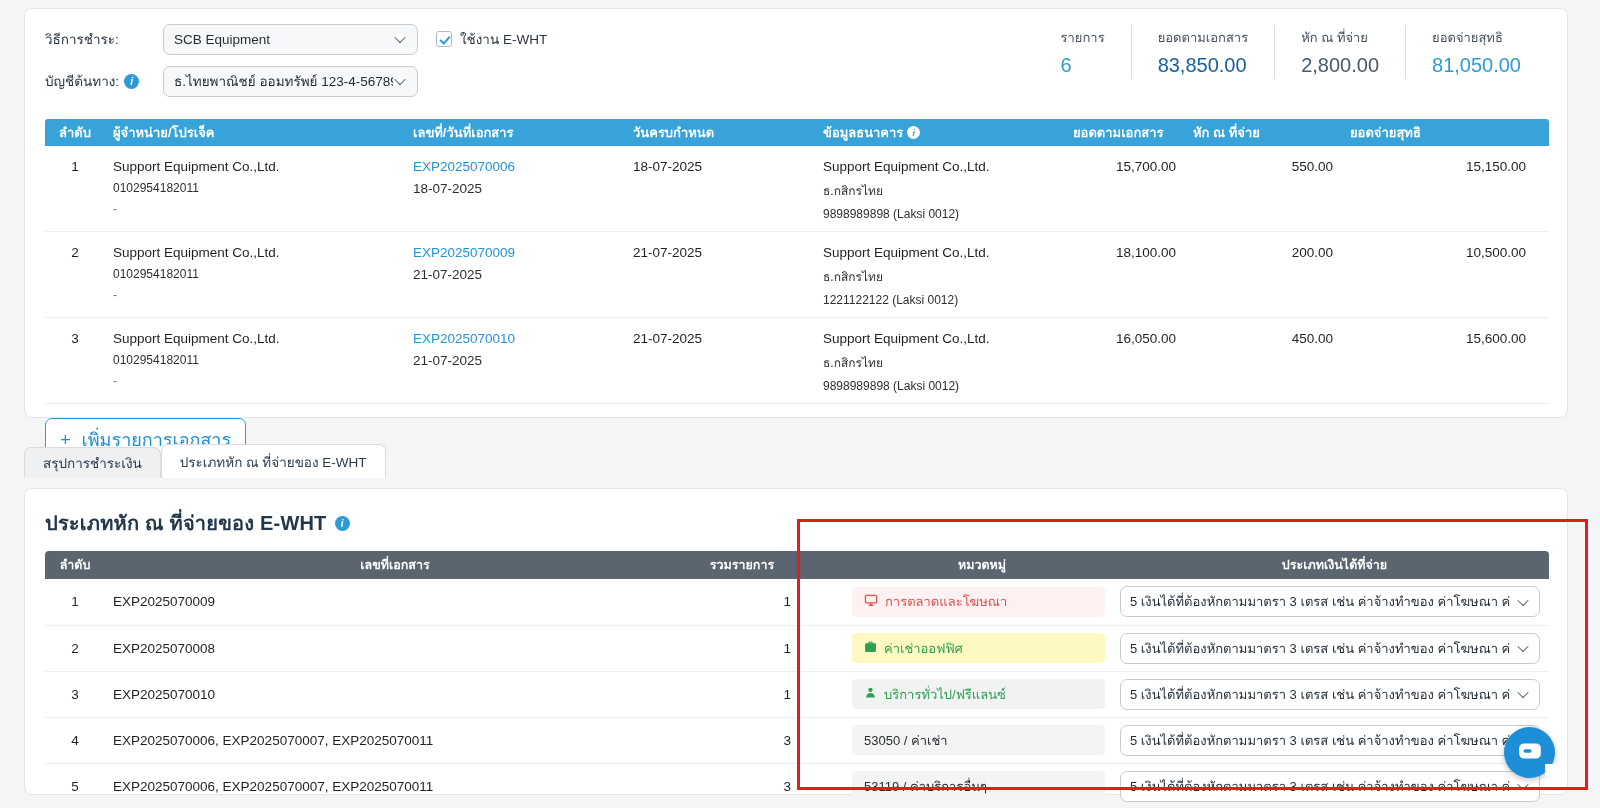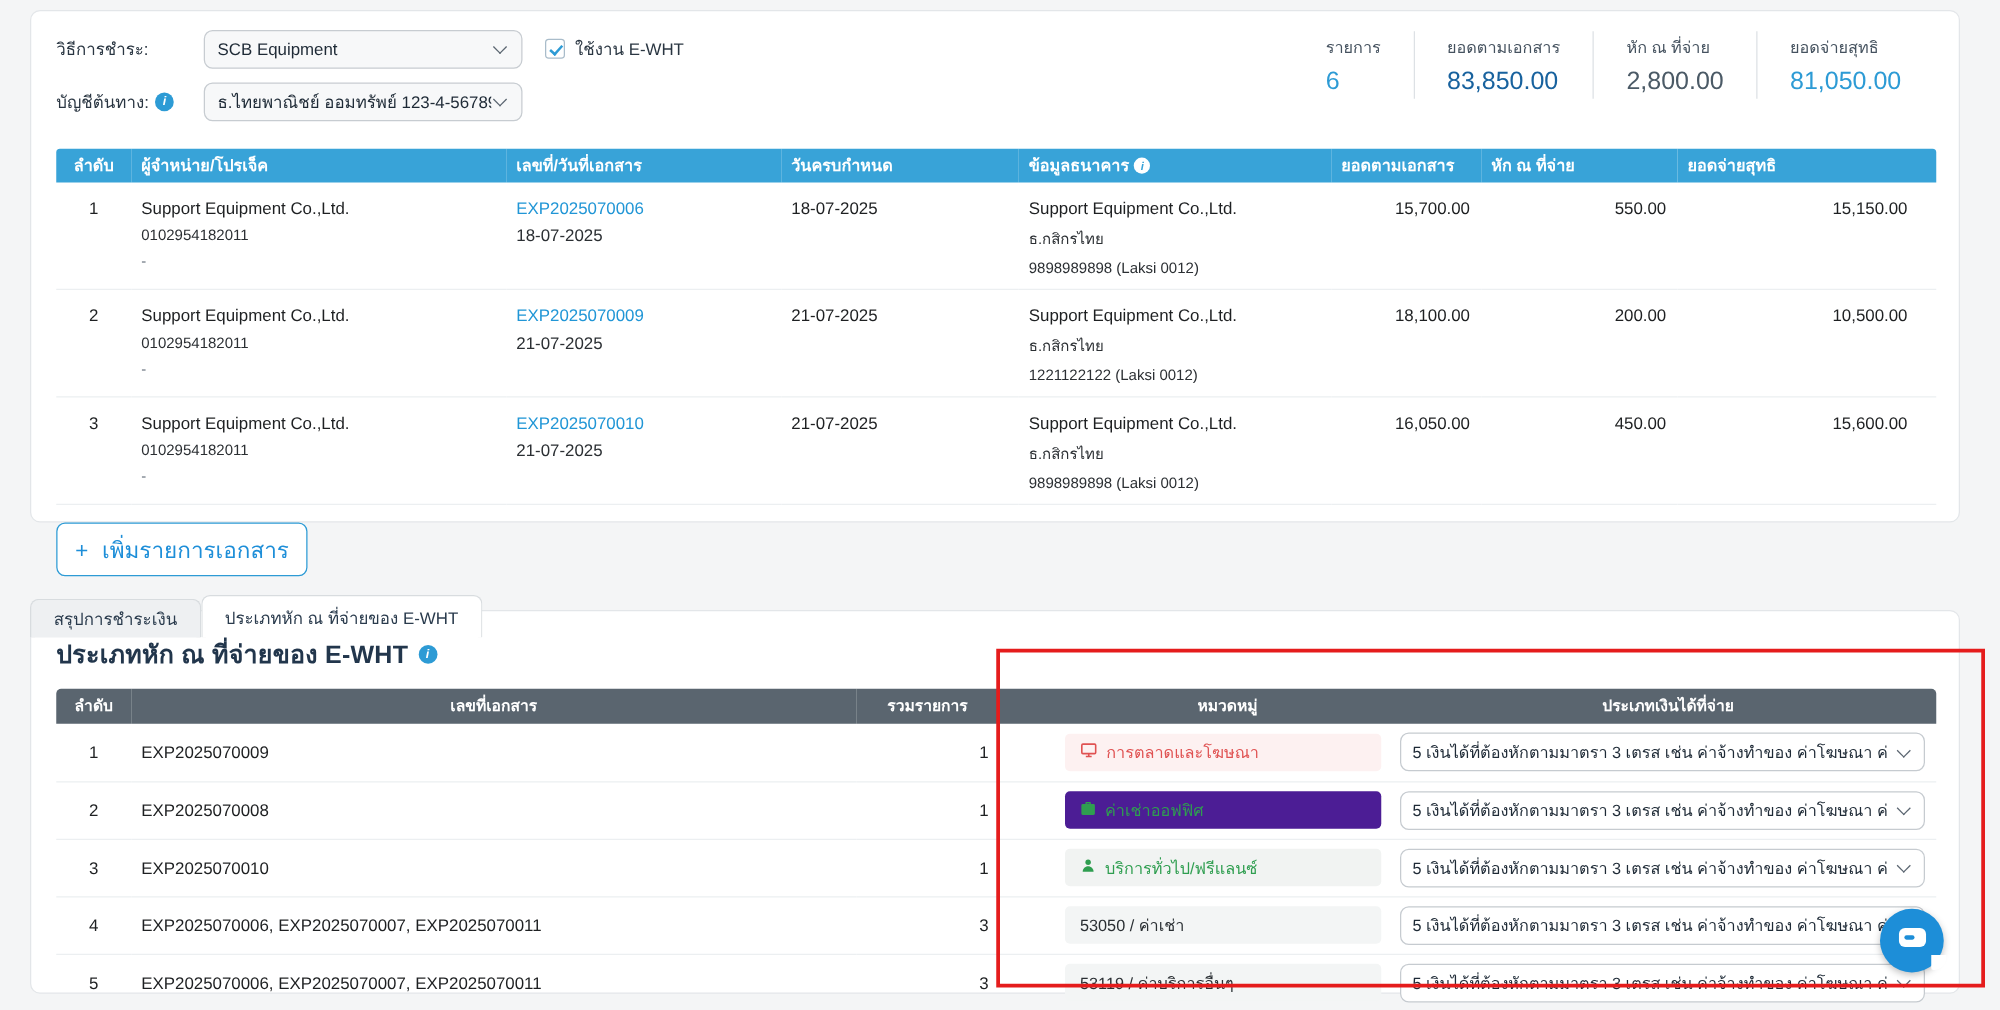--- a/index.html
+++ b/index.html
@@ -53,41 +53,41 @@
   .th-bank .info-ic { width:13px; height:13px; font-size:9px; background:#fff; color:#38a3d8; }
   .sub { font-size:12px; margin-top:7px; color:#2b2f33; }
   .dash { color:#6b7580; }
   .doclink { color:#2196d6; cursor:pointer; text-decoration:none; }
   .pad-amt { padding-right:9px !important; }
   .pad-net { padding-right:23px !important; }
 
   .add-btn { margin-top:14px; display:inline-flex; align-items:center; gap:4px; border:1px solid #2d9bd5; color:#1d8ed8; background:#fff; border-radius:7px; padding:6px 14px; font-size:18px; cursor:pointer; font-family:Liberation Mono, monospace; }
 
   
-  .tabbar { position:absolute; left:24px; top:476px; display:flex; align-items:flex-end; z-index:3; }
+  .tabbar { position:absolute; left:24px; top:444px; display:flex; align-items:flex-end; z-index:3; }
   .tab { border:1px solid #d8dcdf; border-bottom:none; border-radius:7px 7px 0 0; padding:0 18px; font-size:13.5px; color:#2a3b4d; display:flex; align-items:center; cursor:pointer; white-space:nowrap; }
   .tab-inactive { background:#eef0f2; height:31px; }
   .tab-active { background:#fff; height:34px; position:relative; z-index:4; }
 
   
   .sec-title { display:flex; align-items:center; gap:8px; margin:8px 0 12px; }
   .sec-title h2 { font-size:20px; font-weight:600; color:#22364c; letter-spacing:.2px; }
   .t2 thead th { background:#5a656f; color:#fff; font-size:12.5px; font-weight:bold; height:28px; text-align:center; padding:0 8px; white-space:nowrap; }
   .t2 thead th:first-child { text-align:center; border-top-left-radius:4px; }
   .t2 thead th:last-child { border-top-right-radius:4px; }
   .t2 td { height:46px; font-size:13.5px; color:#1e2022; padding:0 8px; vertical-align:middle; }
   .t2 tbody tr { border-bottom:1px solid #eceff1; }
   .cat-cell { padding-left:52px !important; }
   .th-cat { padding-left:52px !important; }
   .th-inc { padding-left:8px !important; }
   .dd-cell { padding:0 !important; }
   .chip { display:inline-flex; align-items:center; gap:7px; height:30px; width:253px; padding:0 12px; border-radius:4px; font-size:13px; white-space:nowrap; overflow:hidden; }
   .chip svg { flex:0 0 auto; }
   .chip-red { color:#e05252; background:#fdf1f1; }
-  .chip-green { color:#2f9e50; background:#4c1d95; }
+  .chip-green { color:#2f9e50; background:#fef9c3; }
   .chip-green2 { color:#2f9e50; background:#f1f3f2; }
   .chip-plain { color:#2a2f33; background:#f3f5f5; }
   .dropdown { width:420px; height:31px; border:1px solid #c6cbd0; border-radius:7px; background:#fff; display:flex; align-items:center; padding:0 9px; cursor:pointer; }
   .dd-text { flex:1; font-size:13px; color:#1e2a36; white-space:nowrap; overflow:hidden; margin-right:6px; }
 
   
   .hl-rect { position:absolute; left:797px; top:519px; width:791px; height:271px; border:3px solid #e51c1c; z-index:50; pointer-events:none; }
   .chat-fab { position:absolute; left:1504px; top:727px; width:51px; height:51px; border-radius:50%; background:#1d8ed8; z-index:60; display:flex; align-items:center; justify-content:center; cursor:pointer; box-shadow:0 2px 6px rgba(0,0,0,.25); }
   .chat-fab::after { content:""; position:absolute; right:-2px; bottom:2px; width:12px; height:12px; background:#fff; border-radius:0 0 10px 2px; z-index:-1; }
 </style>

